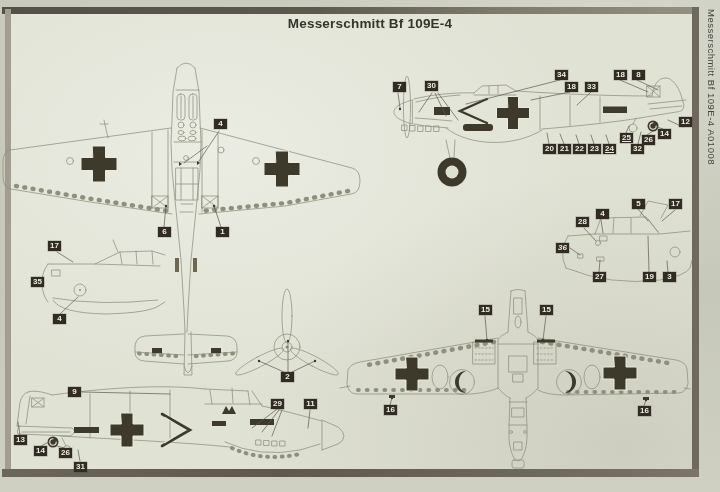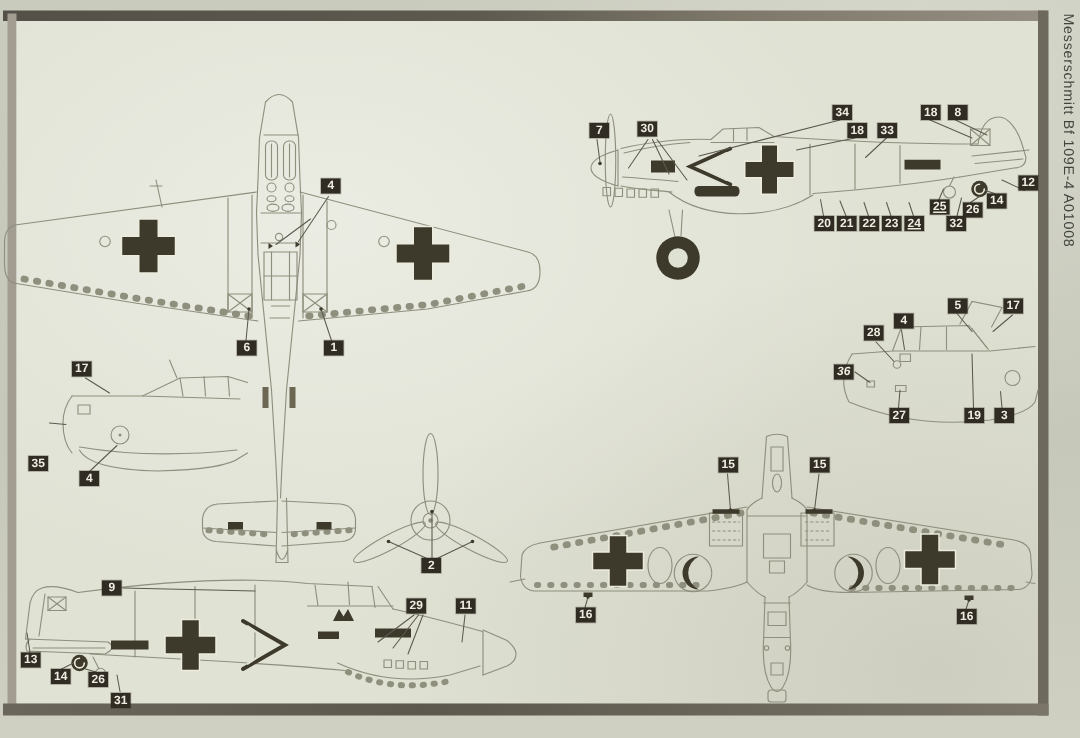--- a/index.html
+++ b/index.html
@@ -35,20 +35,21 @@
 <body>
 
 <div id="stage">
   <div id="band-top" class="band"></div>
   <div id="band-left" class="band"></div>
   <div id="paper"></div>
   <div id="band-right" class="band"></div>
   <div id="band-bottom" class="band"></div>
 
   <div id="title">
+    <div class="t1">Messerschmitt Bf 109E-4</div>
   </div>
 
   <div id="side-label">Messerschmitt Bf 109E-4  A01008</div>
 
   <svg class="art" width="720" height="492" viewBox="0 0 720 492" fill="none" stroke="#8e8f7d" stroke-width="0.75" stroke-linecap="round">
 
     <g>
       <path d="M177,68 Q186,58 195,68 L199,92 L200,120 L201,142 L200,170 L197,200 L191,260 L188,310 L187,332"></path>
       <path d="M177,68 L173,92 L172,120 L171,142 L172,170 L175,200 L181,260 L184,310 L185,332"></path>
       <path d="M176,90 L199,90 M174,142 L201,142 M174,162 L200,162"></path>
@@ -280,21 +281,21 @@
       <div class="callout" style="left: 620px; top: 133px; text-decoration: underline;">25</div>
       <div class="callout" style="left: 658px; top: 129px;">14</div>
       <div class="callout" style="left: 642px; top: 135px;">26</div>
       <div class="callout" style="left: 631px; top: 144px;">32</div>
       <div class="callout" style="left: 543px; top: 144px;">20</div>
       <div class="callout" style="left: 558px; top: 144px;">21</div>
       <div class="callout" style="left: 573px; top: 144px;">22</div>
       <div class="callout" style="left: 588px; top: 144px;">23</div>
       <div class="callout" style="left: 603px; top: 144px; text-decoration: underline;">24</div>
       <div class="callout" style="left: 48px; top: 241px;">17</div>
-      <div class="callout" style="left: 19px; top: 277px; margin-top: 27px;">35</div>
+      <div class="callout" style="left: 31px; top: 277px;">35</div>
       <div class="callout" style="left: 53px; top: 314px;">4</div>
       <div class="callout" style="left: 632px; top: 199px;">5</div>
       <div class="callout" style="left: 669px; top: 199px;">17</div>
       <div class="callout" style="left: 596px; top: 209px;">4</div>
       <div class="callout" style="left: 576px; top: 217px;">28</div>
       <div class="callout" style="left: 556px; top: 243px; font-style: italic;">36</div>
       <div class="callout" style="left: 593px; top: 272px;">27</div>
       <div class="callout" style="left: 643px; top: 272px;">19</div>
       <div class="callout" style="left: 663px; top: 272px;">3</div>
       <div class="callout" style="left: 68px; top: 387px;">9</div>

